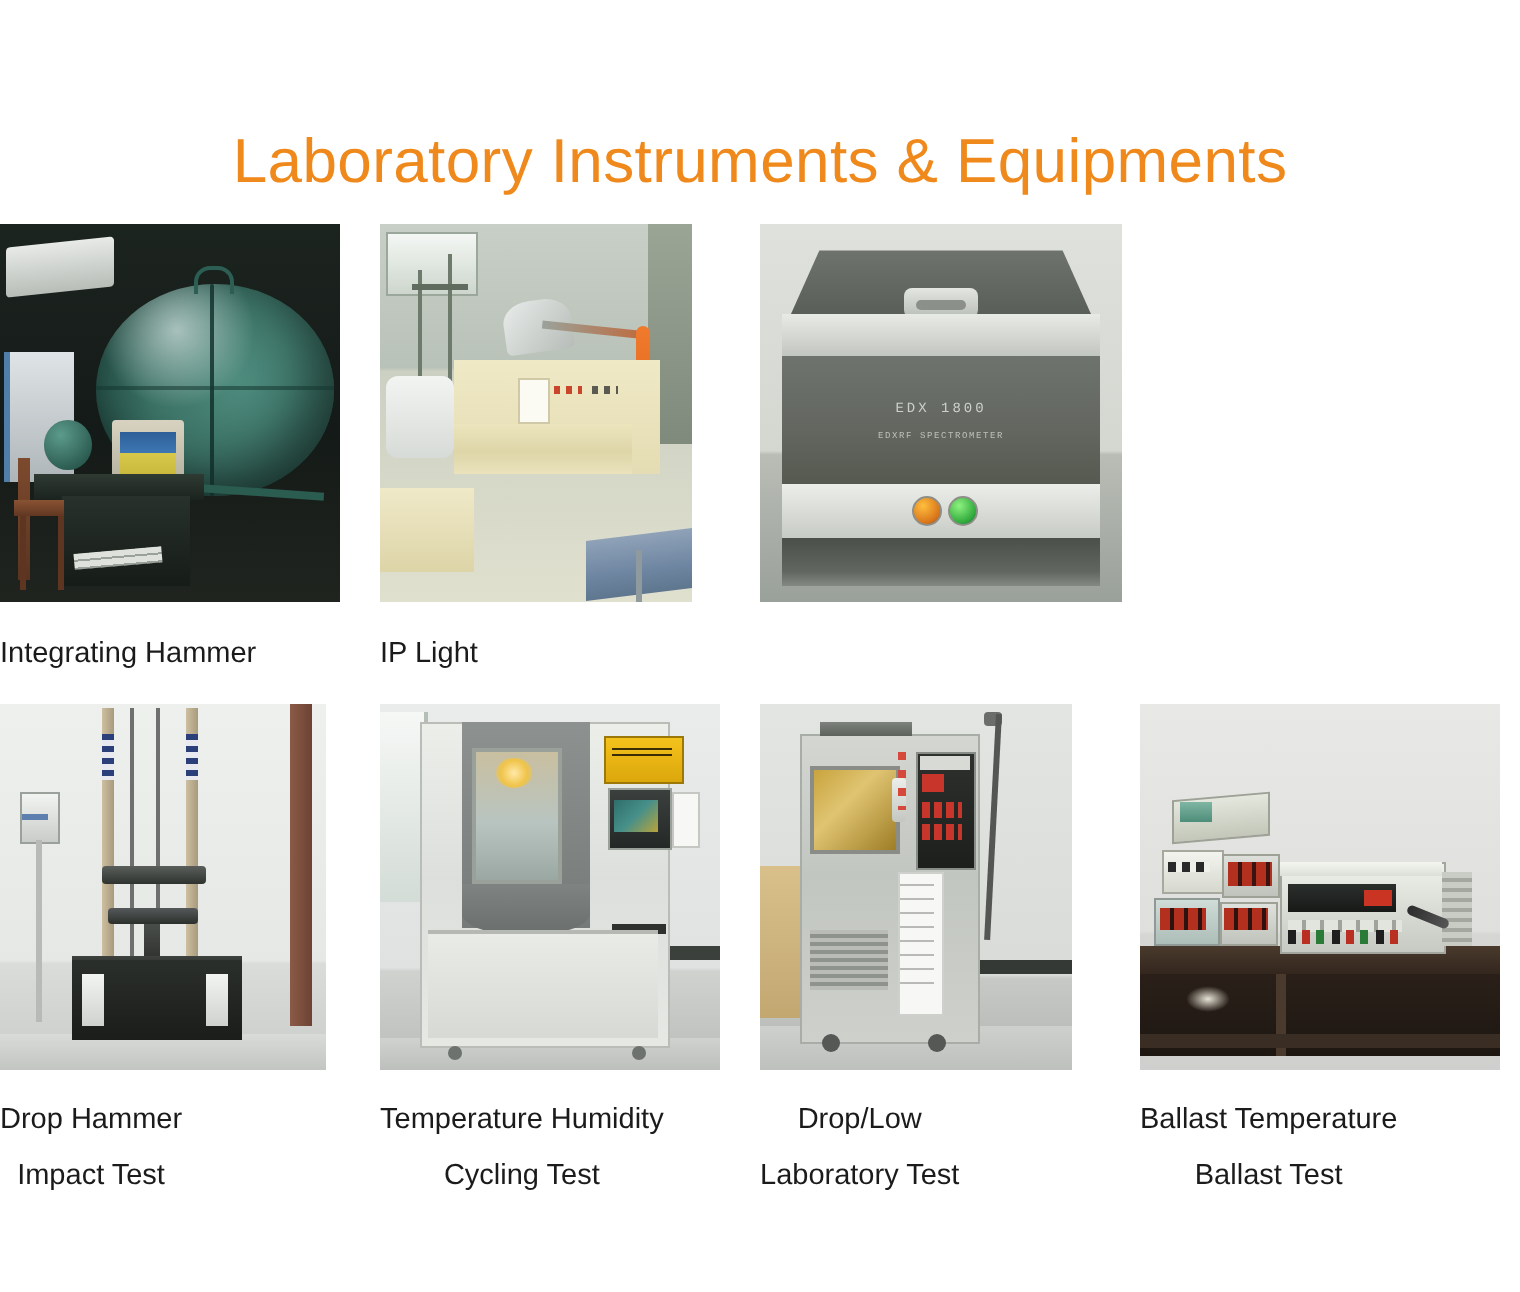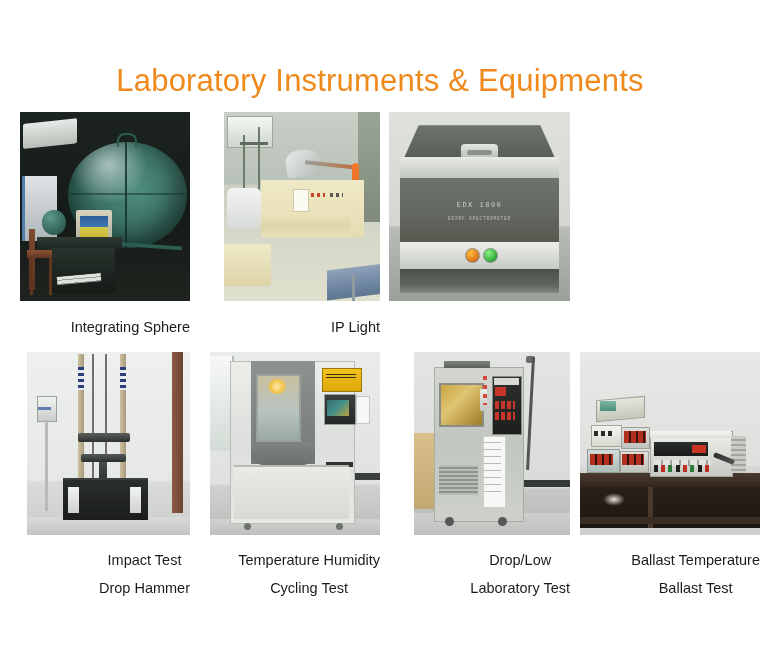--- a/index.html
+++ b/index.html
@@ -40,21 +40,21 @@
     display: flex;
     width: 760px;
   }
   .row-1 { height: 240px; }
   .row-2 { height: 250px; }
 
   .cell {
     width: 190px;
     display: flex;
     flex-direction: column;
-    align-items: flex-end;
+    align-items: flex-start;
   }
 
   .photo {
     position: relative;
     overflow: hidden;
     background: #8d8d8d;
     box-shadow: 0 0 0 0 rgba(0,0,0,0);
   }
   .r1 .photo { width: 161px; height: 189px; }
   .r2 .photo { width: 161px; height: 197px; }
@@ -749,21 +749,21 @@
         <div class="screen"></div>
         <div class="desk"></div>
         <div class="deskbody"></div>
         <div class="chair-back"></div>
         <div class="chair-seat"></div>
         <div class="chair-leg"></div>
         <div class="chair-leg2"></div>
         <div class="tubes"></div>
       </div>
       <div class="caption">
-        <div>Integrating Sphere</div>
+        <div>Integrating Hammer</div>
       </div>
     </div>
 
     <div class="cell c3 r1">
       <div class="photo ph-ip">
         <div class="wall-r"></div>
         <div class="window"></div>
         <div class="rail"></div>
         <div class="rail2"></div>
         <div class="xbar"></div>
@@ -821,22 +821,22 @@
         <div class="striker"></div>
         <div class="base-top"></div>
         <div class="base"></div>
         <div class="pad1"></div>
         <div class="pad2"></div>
         <div class="ctrlbox"></div>
         <div class="ctrl-led"></div>
         <div class="stand-pole"></div>
       </div>
       <div class="caption">
+        <div>Drop Hammer</div>
         <div>Impact Test</div>
-        <div>Drop Hammer</div>
       </div>
     </div>
 
     <div class="cell c2 r2">
       <div class="photo ph-th">
         <div class="floor"></div>
         <div class="winL"></div>
         <div class="baseboard"></div>
         <div class="cab"></div>
         <div class="door-dark"></div>

